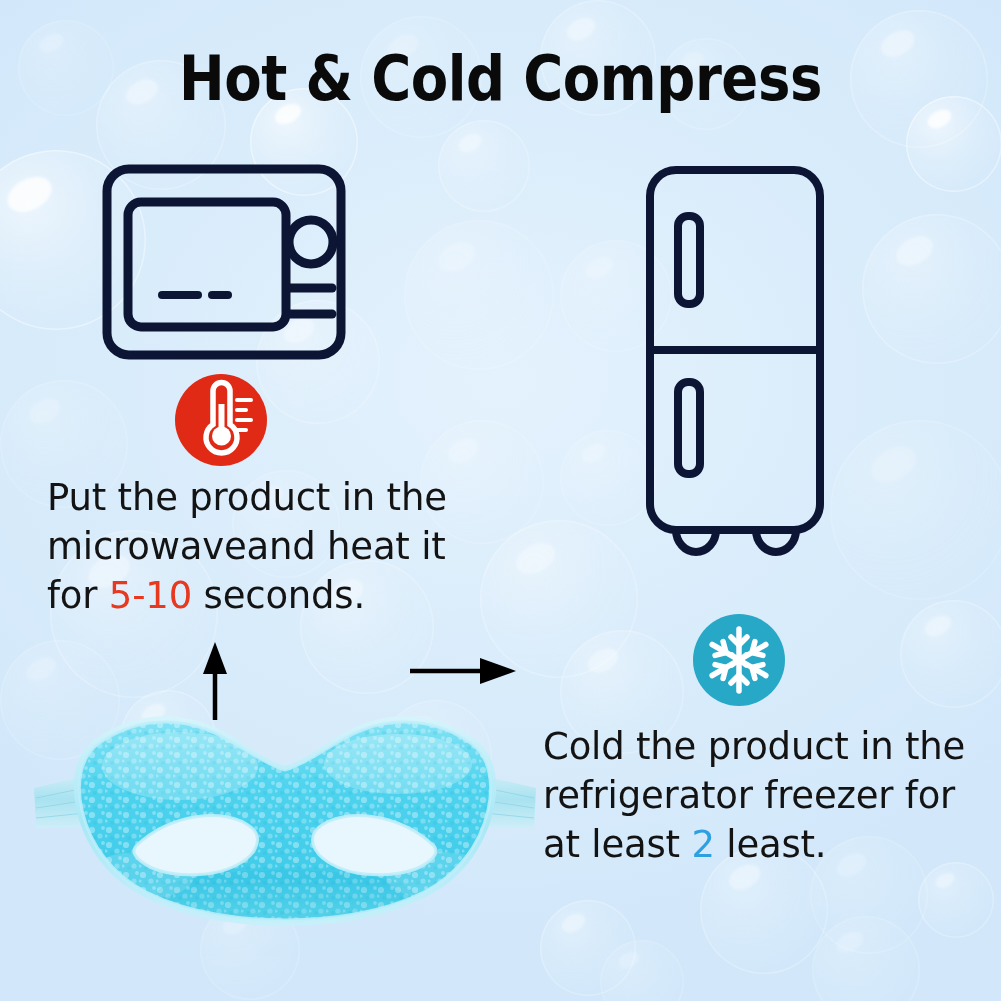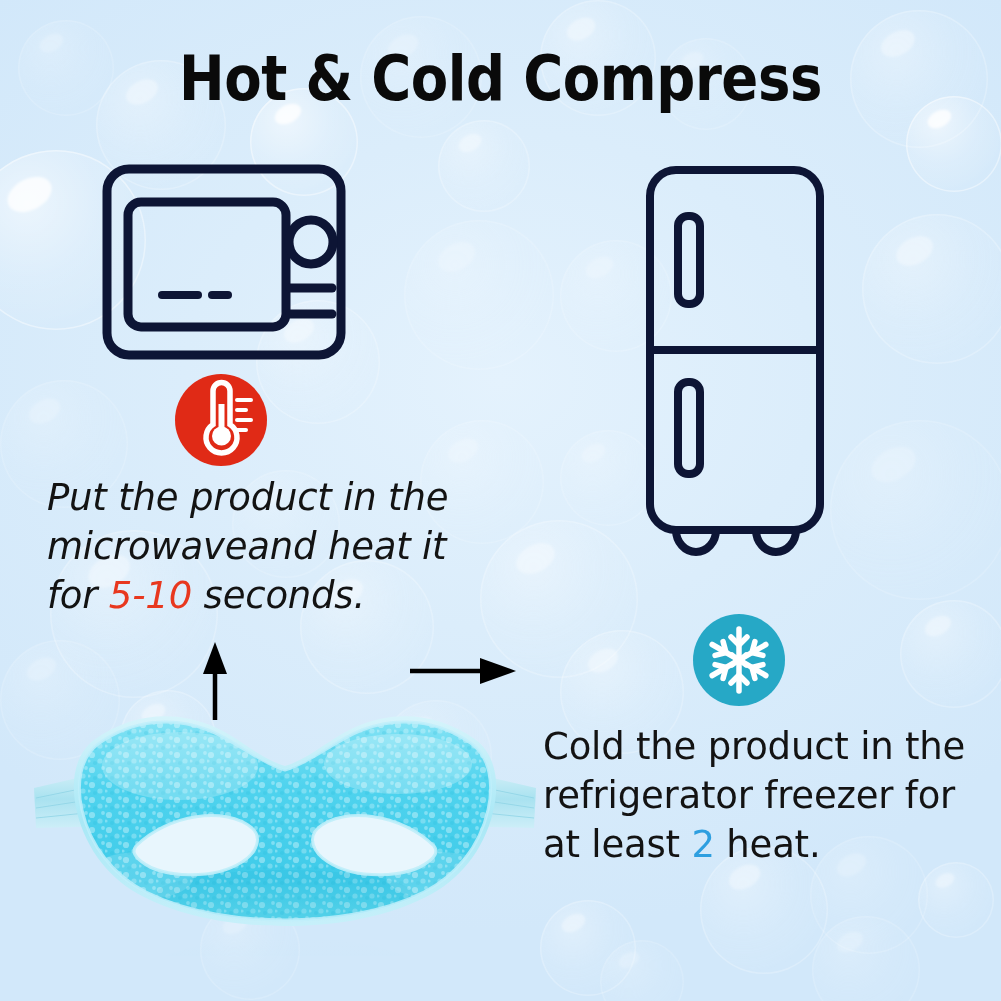--- a/index.html
+++ b/index.html
@@ -50,21 +50,21 @@
   #cold-badge{left:693px;top:614px;width:92px;height:92px;background:#26a8c6;}
   .badge svg{position:absolute;left:0;top:0;}
 
   
   .para{
     position:absolute;
     font-family:"DejaVu Sans","Liberation Sans",sans-serif;
     font-size:37px;line-height:49px;color:#131313;
     letter-spacing:-0.2px;
   }
-  #hot-text{left:47px;top:473px;width:420px;font-style:italic;}
+  #hot-text{left:47px;top:473px;width:420px;}
   #cold-text{left:543px;top:722px;width:438px;}
   .hot-num{color:#e8381f;}
   .cold-num{color:#2e9fe0;}
 
   
   .arrow{position:absolute;}
 
   
   #product{position:absolute;left:20px;top:706px;width:530px;height:250px;}
 </style>
@@ -167,21 +167,21 @@
         </g>
       </g>
     </svg>
   </span>
 
   <div class="para" id="hot-text">
     <span>Put the product in the microwaveand heat it for </span><span class="hot-num">5-10</span><span> seconds.</span>
   </div>
 
   <div class="para" id="cold-text">
-    <span>Cold the product in the refrigerator freezer for at least </span><span class="cold-num">2</span><span> heat.</span>
+    <span>Cold the product in the refrigerator freezer for at least </span><span class="cold-num">2</span><span> least.</span>
   </div>
 
   <svg class="arrow" style="left:192px;top:640px;" width="46" height="82" viewBox="0 0 46 82">
     <line x1="23" y1="80" x2="23" y2="22" stroke="#000" stroke-width="4.5"></line>
     <polygon points="23,2 35,34 11,34" fill="#000"></polygon>
   </svg>
 
   <svg class="arrow" style="left:408px;top:648px;" width="112" height="46" viewBox="0 0 112 46">
     <line x1="2" y1="23" x2="78" y2="23" stroke="#000" stroke-width="4.5"></line>
     <polygon points="108,23 72,36 72,10" fill="#000"></polygon>

